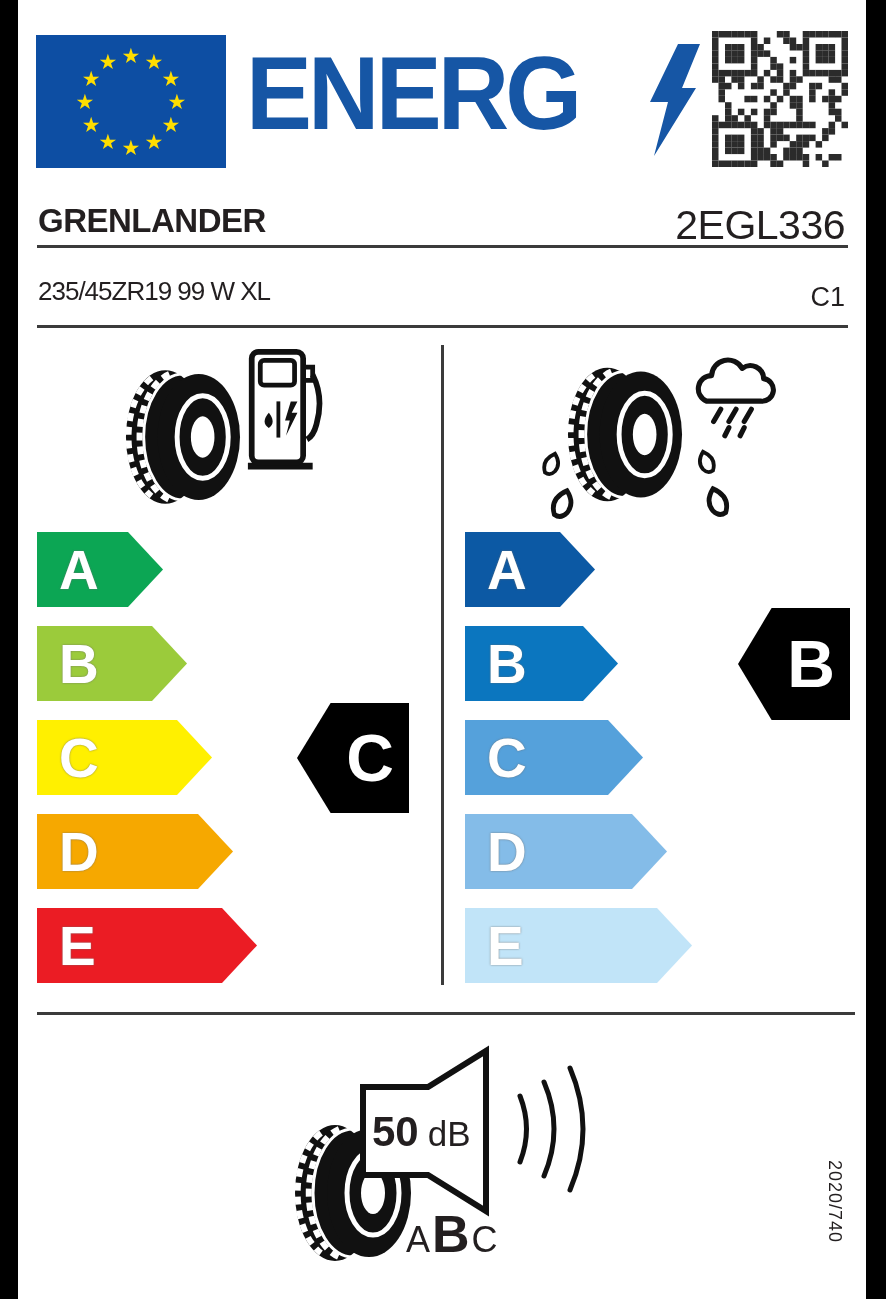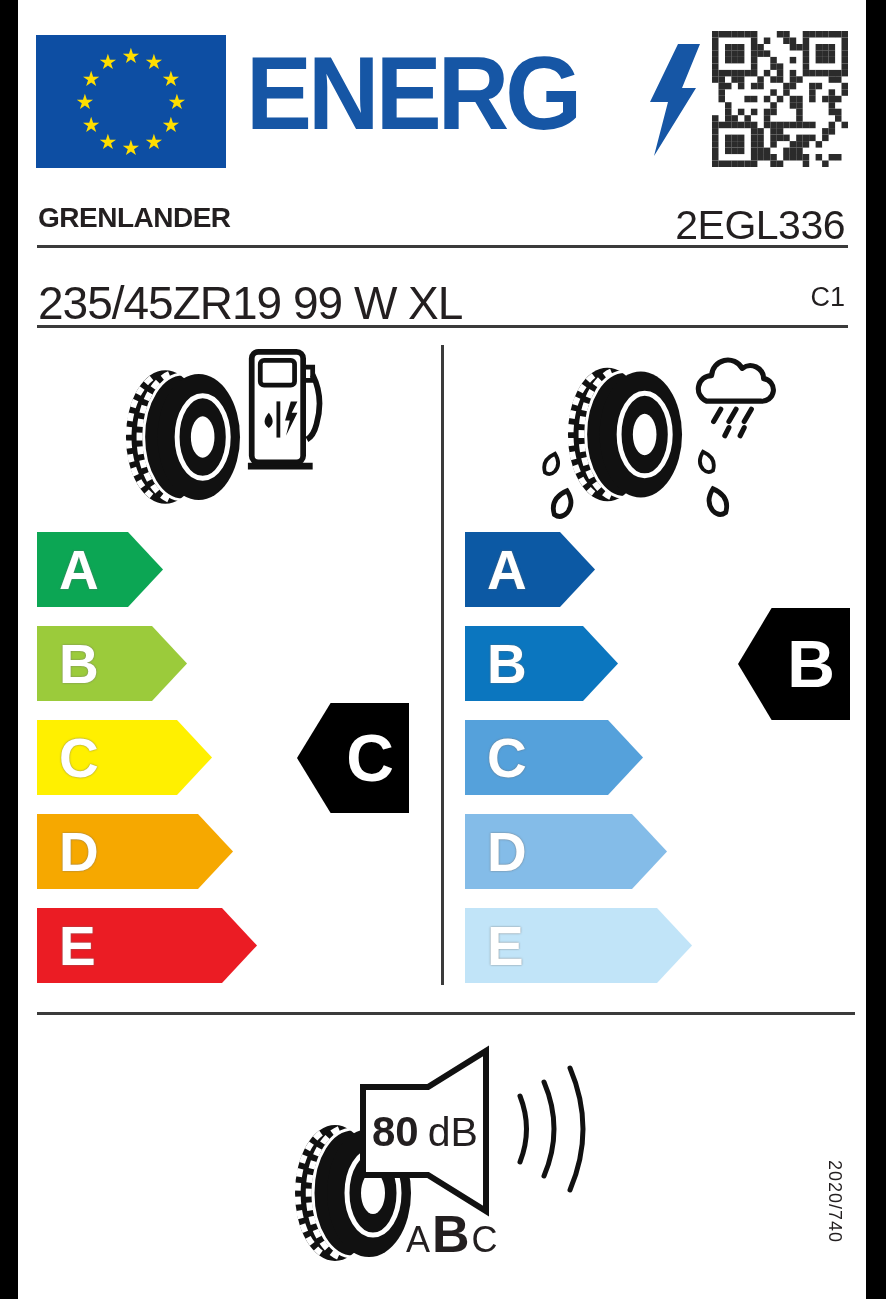--- a/index.html
+++ b/index.html
@@ -11,46 +11,46 @@
 
   
   #eu-flag{position:absolute;left:36px;top:35px;width:190px;height:133px;}
   .star{position:absolute;font-size:21px;line-height:21px;transform:translate(-50%,-50%);}
   #logo-text{position:absolute;left:246px;top:40px;font-size:103px;line-height:108px;
              font-weight:bold;letter-spacing:-4px;transform:scaleX(.96);transform-origin:left;}
   #bolt{position:absolute;left:644px;top:44px;}
   #qr{position:absolute;left:712px;top:31px;}
 
   
-  #brand{position:absolute;left:38px;top:202px;font-size:28px;font-weight:bold;letter-spacing:-.5px;}
+  #brand{position:absolute;left:38px;top:202px;font-size:33px;font-weight:bold;letter-spacing:-.5px;}
   #model-code{position:absolute;right:41px;top:202px;font-size:41px;letter-spacing:-.5px;}
   .hline{position:absolute;left:37px;width:811px;height:3px;background:#3b3b3b;}
   #hline1{top:245px;}
-  #tyre-size{position:absolute;left:38px;top:276px;font-size:46px;letter-spacing:-1px;}
+  #tyre-size{position:absolute;left:38px;top:276px;font-size:26px;letter-spacing:-1px;}
   #tyre-class{position:absolute;right:41px;top:282px;font-size:27px;}
   #hline2{top:325px;}
   #vdivider{position:absolute;left:441px;top:345px;width:3px;height:640px;background:#3b3b3b;}
   #hline3{top:1012px;width:818px;}
 
   
   .arrow{position:absolute;height:75px;
          clip-path:polygon(0 0,calc(100% - 35px) 0,100% 50%,calc(100% - 35px) 100%,0 100%);
          filter:drop-shadow(0 0 1px #7a7a7a);}
   .grade-letter{position:absolute;left:22px;top:50%;transform:translateY(-50%);
                 color:#fff;font-weight:bold;font-size:55px;
                 text-shadow:0 0 2px rgba(110,110,110,.9);}
   .indicator{position:absolute;width:112px;background:#000;
              clip-path:polygon(0 50%,30% 0,100% 0,100% 100%,30% 100%);}
   .indicator span{position:absolute;left:34px;right:0;text-align:center;top:50%;
                   transform:translateY(-50%);color:#fff;font-weight:bold;font-size:66px;}
 
   
   #noise-db{position:absolute;left:372px;top:1108px;display:flex;align-items:baseline;gap:9px;}
   #noise-value{font-size:42px;font-weight:bold;}
-  #noise-unit{font-size:41px;}
+  #noise-unit{font-size:35px;}
   #noise-classes{position:absolute;left:406px;top:1204px;display:flex;align-items:baseline;gap:2px;}
   .nc-a,.nc-c{font-size:36px;}
   .nc-b{font-size:52px;font-weight:bold;}
   #reg-number{position:absolute;left:824px;top:1160px;writing-mode:vertical-rl;
               font-size:18px;letter-spacing:1px;}
   svg{display:block;}
   .abs{position:absolute;}
 </style>
 </head>
 <body>
@@ -394,21 +394,21 @@
 
   <div id="hline3" class="hline"></div>
 
   <svg class="abs" style="left:293px;top:1122px" width="120" height="142" viewBox="0 0 120 140">
       <use href="#sym-tyre"></use>
     </svg>
   <svg class="abs" style="left:358px;top:1045px" width="138" height="172" viewBox="0 0 138 172">
     <path d="M5 42 H70 L128 6 V166 L70 130 H5 Z" fill="#fff" stroke="#111" stroke-width="6" stroke-linejoin="miter"></path>
   </svg>
   <div id="noise-db">
-    <span id="noise-value">80</span>
+    <span id="noise-value">50</span>
     <span id="noise-unit">dB</span>
   </div>
   <svg class="abs" style="left:512px;top:1060px" width="78" height="138" viewBox="0 0 78 138">
     <g fill="none" stroke="#111" stroke-width="5" stroke-linecap="round">
       <path d="M8 36 q13 33 0 66"></path>
       <path d="M32 22 q20 47 0 94"></path>
       <path d="M58 8 q26 61 0 122"></path>
     </g>
   </svg>
   <div id="noise-classes">

